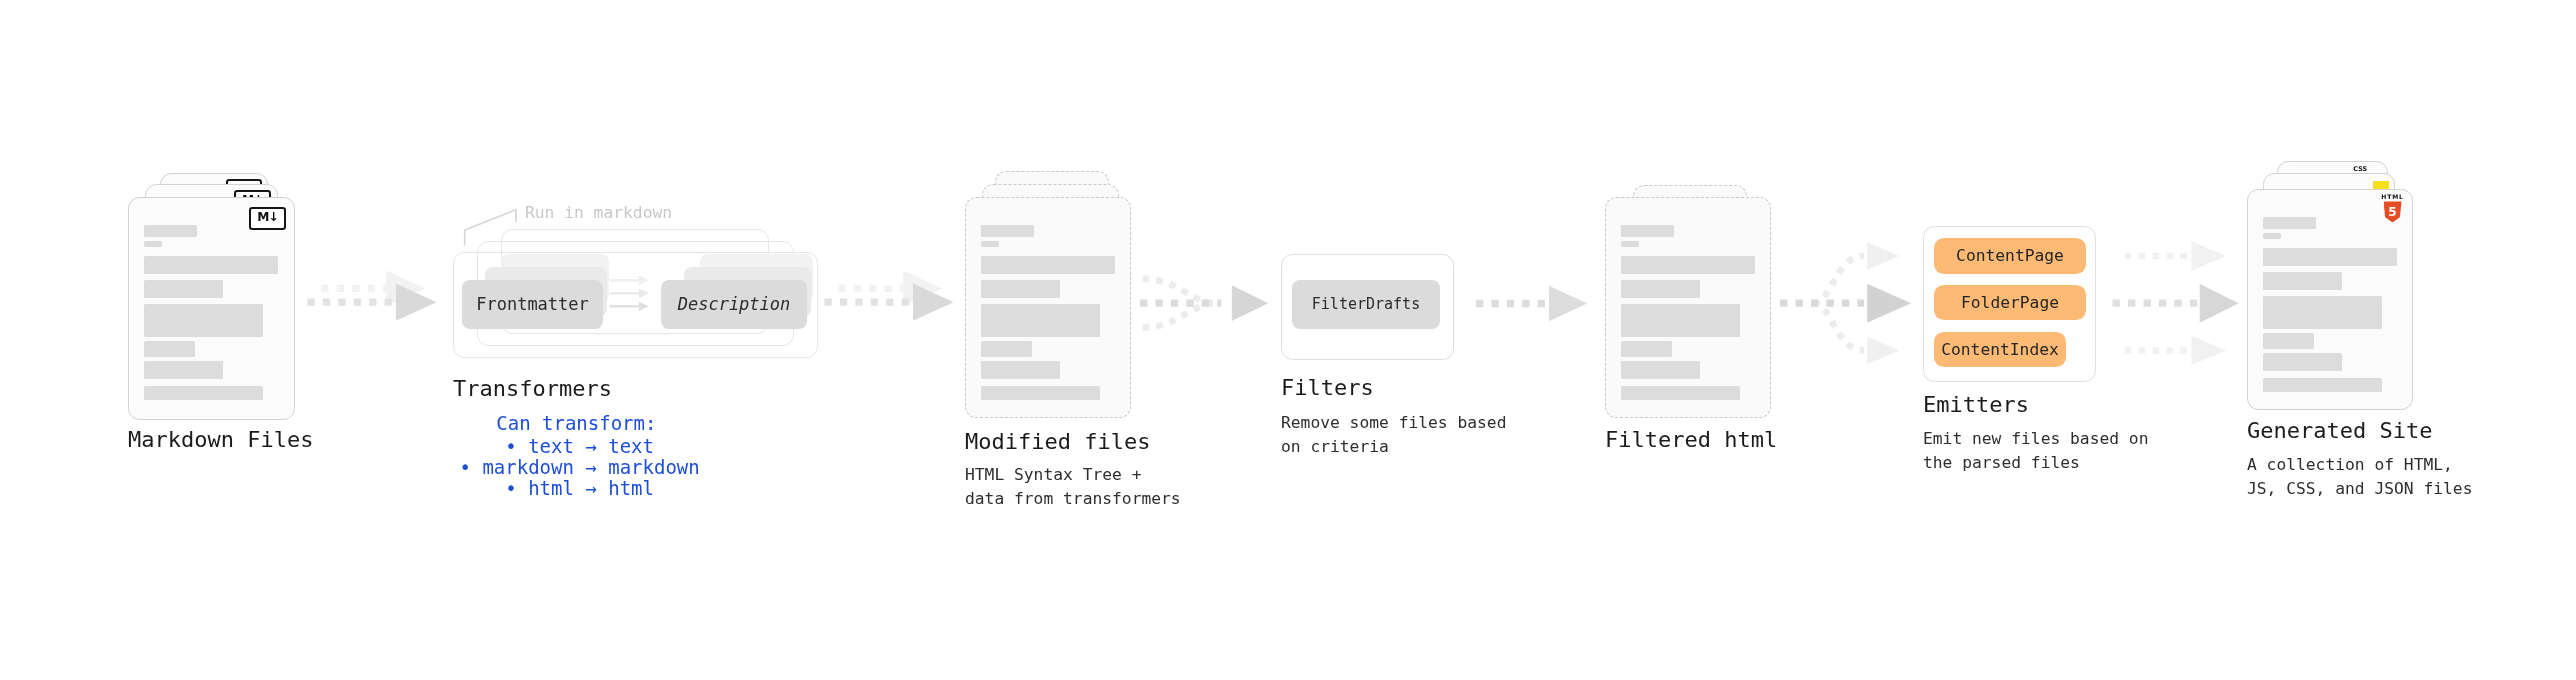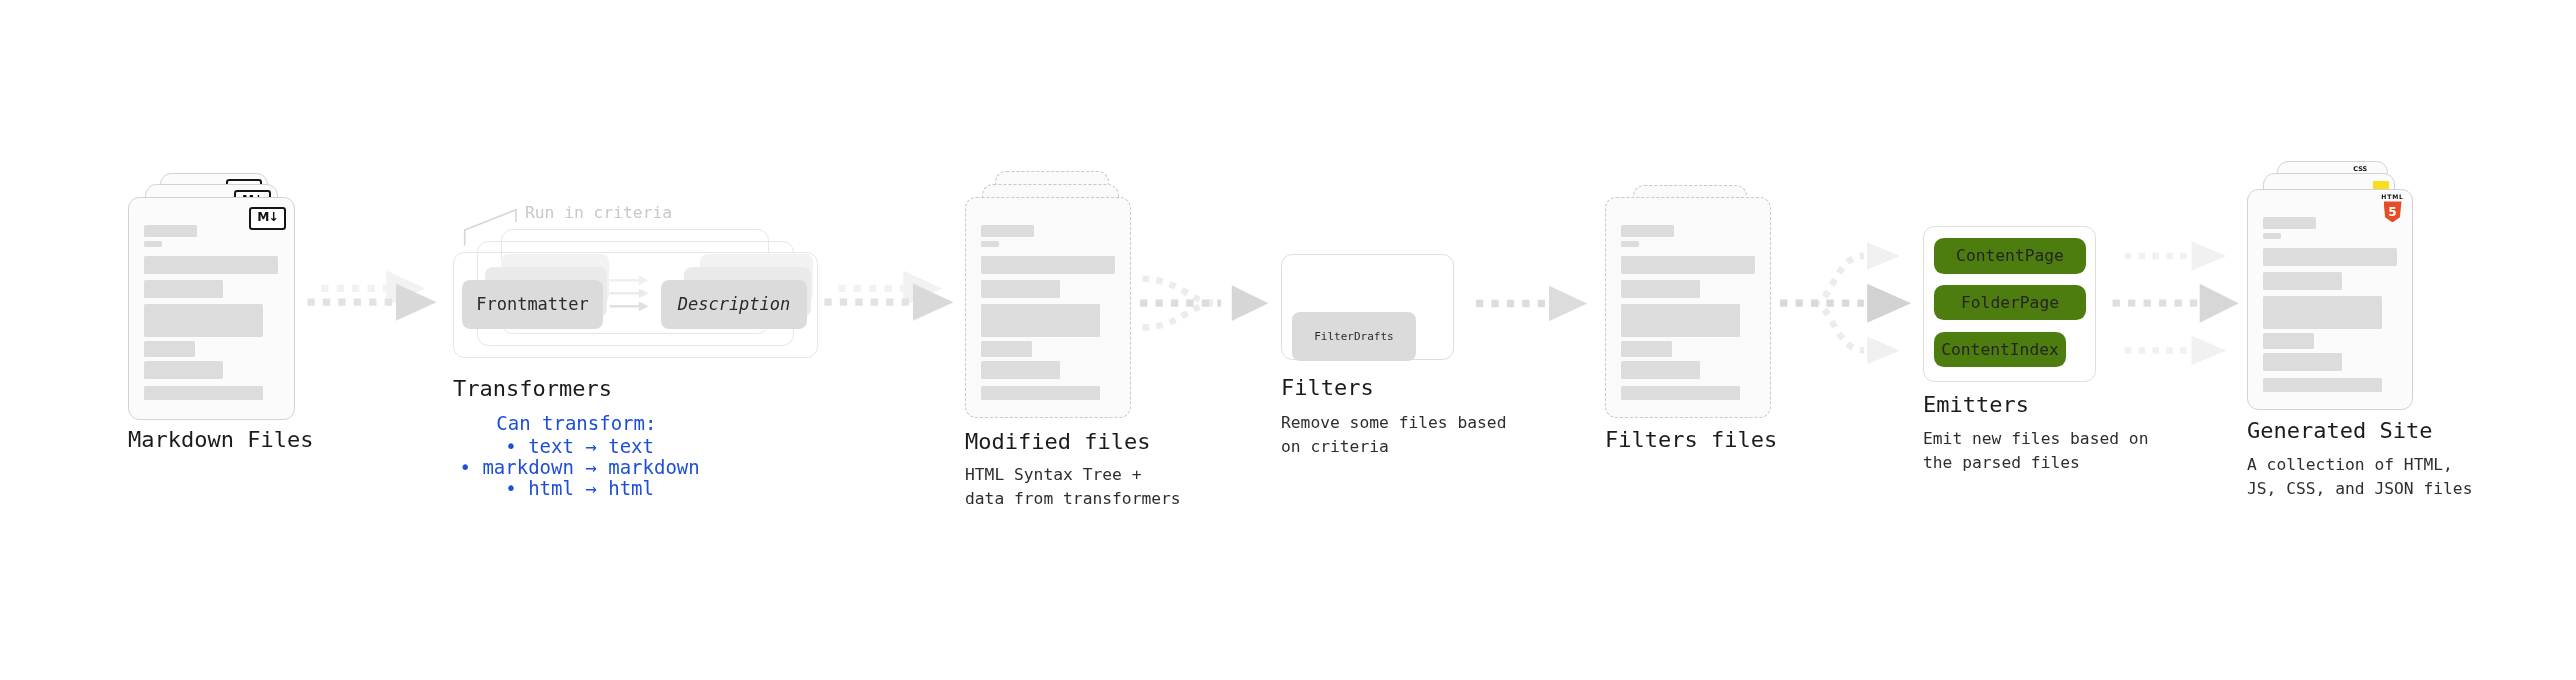--- a/index.html
+++ b/index.html
@@ -13,21 +13,21 @@
   
   .md-badge{position:absolute;width:32.5px;height:18.7px;background:#fff;border:2px solid #151515;border-radius:3.3px;
             font:bold 12.2px "DejaVu Sans",sans-serif;color:#111;text-align:center;line-height:17px;letter-spacing:-0.8px;}
   
   .frame{position:absolute;border:1.6px solid #e6e6e6;border-radius:11.4px;background:transparent;box-sizing:border-box;}
   
   .chip{position:absolute;background:#dbdbdb;border-radius:8.1px;text-align:center;color:#2b2b2b;font-size:17px;}
   .chip.g1{background:#eaeaea;}
   .chip.g2{background:#f2f2f2;}
   .box{position:absolute;background:#ffffff;border:1.6px solid #dedede;border-radius:11.4px;box-sizing:border-box;}
-  .ebtn{position:absolute;background:#4d7c0f;border-radius:9.8px;text-align:center;color:#252525;font-size:16.3px;}
+  .ebtn{position:absolute;background:#fdba74;border-radius:9.8px;text-align:center;color:#252525;font-size:16.3px;}
   
   .title{position:absolute;font-size:22px;color:#1b1b1b;white-space:nowrap;}
   .sub{position:absolute;font-size:16.3px;color:#2e2e2e;line-height:23.6px;white-space:nowrap;}
   .annot{position:absolute;font-size:16.3px;color:#c8c8c8;white-space:nowrap;}
   .bullets{position:absolute;font-size:19px;color:#1d4ed8;line-height:21px;white-space:nowrap;text-align:center;}
   .bullets .bi::before{content:"• ";}
   .bullets .bi{padding-left:6.5px;}
   .can{margin-bottom:2.4px;}
   svg.arrow{position:absolute;overflow:visible;}
   
@@ -76,21 +76,21 @@
   </svg>
 
   <div>
     <div class="frame" style="left:501px;top:229px;width:268px;height:105px;"></div>
     <div class="frame" style="left:477px;top:241px;width:317px;height:105px;"></div>
     <div class="frame" style="left:453px;top:252px;width:365px;height:106px;"></div>
 
     <svg class="arrow" style="left:459px;top:195px;" width="65" height="57" viewBox="0 0 80 70">
       <polyline points="7,62 7,43 70,18 70,33" fill="none" stroke="#d6d6d6" stroke-width="2"></polyline>
     </svg>
-    <div class="annot" style="left:525px;top:203px;">Run in criteria</div>
+    <div class="annot" style="left:525px;top:203px;">Run in markdown</div>
 
     <div class="chip g2" style="left:501px;top:254px;width:108px;height:49px;"></div>
     <div class="chip g1" style="left:485px;top:267px;width:122px;height:50px;"></div>
     <div class="chip" style="left:462px;top:280px;width:141px;height:49px;line-height:49px;">Frontmatter</div>
 
     <svg class="arrow" style="left:608px;top:272px;" width="47" height="41" viewBox="0 0 58 50">
       <line x1="2" y1="10" x2="38" y2="10" stroke="#efefef" stroke-width="3"></line>
         <polygon points="38,4 50,10 38,16" fill="#efefef"></polygon>
       <line x1="2" y1="26" x2="38" y2="26" stroke="#eaeaea" stroke-width="3"></line>
         <polygon points="38,20 50,26 38,32" fill="#eaeaea"></polygon>
@@ -142,21 +142,21 @@
 
   <svg class="arrow" style="left:1136px;top:268px;" width="138" height="72" viewBox="0 0 170 88">
     <path d="M8,13 C55,13 65,43 100,43" fill="none" stroke="#ececec" stroke-width="8" stroke-dasharray="8 9"></path>
     <path d="M8,73 C55,73 65,43 100,43" fill="none" stroke="#ececec" stroke-width="8" stroke-dasharray="8 9"></path>
     <line x1="5" y1="43" x2="105" y2="43" stroke="#dcdcdc" stroke-width="9" stroke-dasharray="9 10"></line>
     <polygon points="118,21 163,43 118,65" fill="#d6d6d6"></polygon>
   </svg>
 
   <div>
     <div class="box" style="left:1281px;top:254px;width:173px;height:106px;"></div>
-    <div class="chip" style="left:1292px;top:280px;width:124px;height:49px;line-height:49px;font-size:11px;margin-top:32px;">FilterDrafts</div>
+    <div class="chip" style="left:1292px;top:280px;width:148px;height:49px;line-height:49px;font-size:15px;">FilterDrafts</div>
     <div class="title" style="left:1281px;top:375px;">Filters</div>
     <div class="sub" style="left:1281px;top:411px;">
       <div>Remove some files based</div>
       <div>on criteria</div>
     </div>
   </div>
 
   <svg class="arrow" style="left:1472px;top:279px;" width="120" height="49" viewBox="0 0 148 60">
     <line x1="5" y1="30" x2="93" y2="30" stroke="#dcdcdc" stroke-width="9" stroke-dasharray="9 10"></line>
     <polygon points="95,8 142,30 95,52" fill="#dcdcdc"></polygon>
@@ -169,21 +169,21 @@
           <div class="bar" style="left: 14.6px; top: 27px; width: 53px; height: 12.2px;"></div>
           <div class="bar" style="left: 14.6px; top: 43px; width: 18.7px; height: 5.7px;"></div>
           <div class="bar" style="left: 14.6px; top: 58px; width: 134px; height: 18px;"></div>
           <div class="bar" style="left: 14.6px; top: 82px; width: 79px; height: 18px;"></div>
           <div class="bar" style="left: 14.6px; top: 106px; width: 119px; height: 32.5px;"></div>
           <div class="bar" style="left: 14.6px; top: 143px; width: 51px; height: 16.3px;"></div>
           <div class="bar" style="left: 14.6px; top: 163px; width: 79px; height: 18px;"></div>
           <div class="bar" style="left: 14.6px; top: 188px; width: 119px; height: 14px;"></div>
         </div>
     </div>
-    <div class="title" style="left:1605px;top:427px;">Filters files</div>
+    <div class="title" style="left:1605px;top:427px;">Filtered html</div>
   </div>
 
   <svg class="arrow" style="left:1776px;top:234px;" width="140" height="140" viewBox="0 0 172 172">
     <path d="M45,85 C70,85 72,27 108,27" fill="none" stroke="#ececec" stroke-width="8" stroke-dasharray="8 9"></path>
     <path d="M45,85 C70,85 72,143 108,143" fill="none" stroke="#ececec" stroke-width="8" stroke-dasharray="8 9"></path>
     <polygon points="112,10 152,27 112,44" fill="#f0f0f0"></polygon>
     <polygon points="112,126 152,143 112,160" fill="#f0f0f0"></polygon>
     <line x1="5" y1="85" x2="108" y2="85" stroke="#d9d9d9" stroke-width="9" stroke-dasharray="9 10"></line>
     <polygon points="112,61 166,85 112,109" fill="#d2d2d2"></polygon>
   </svg>

